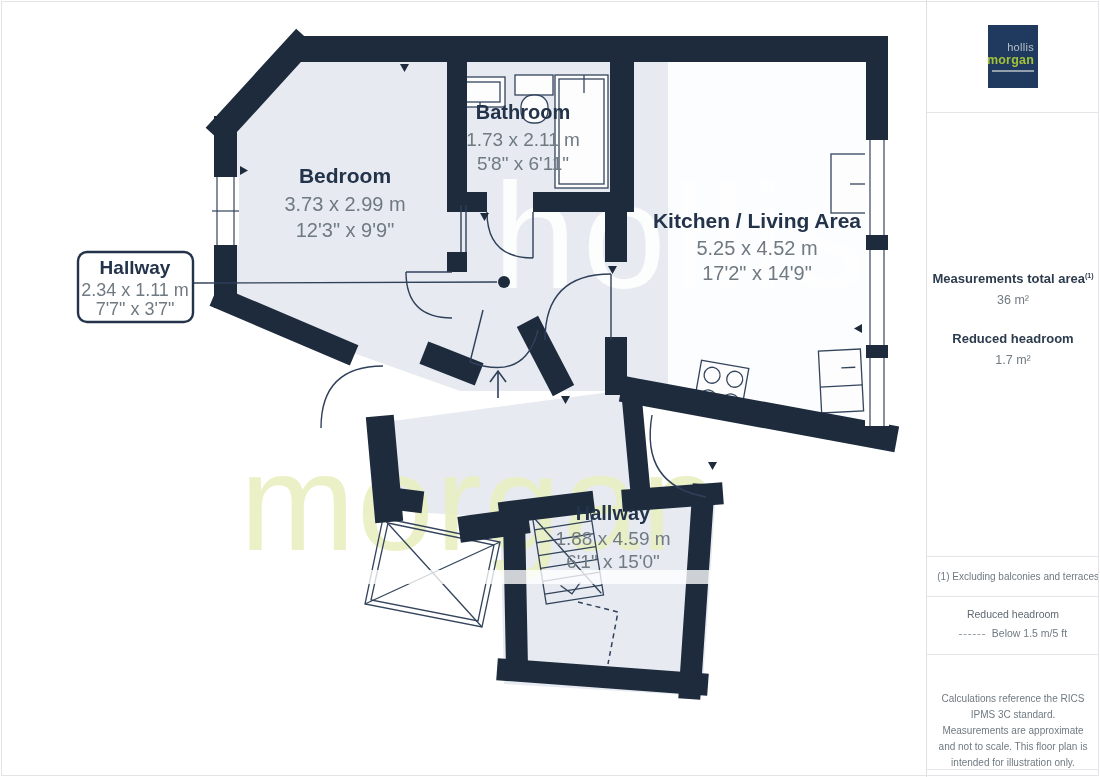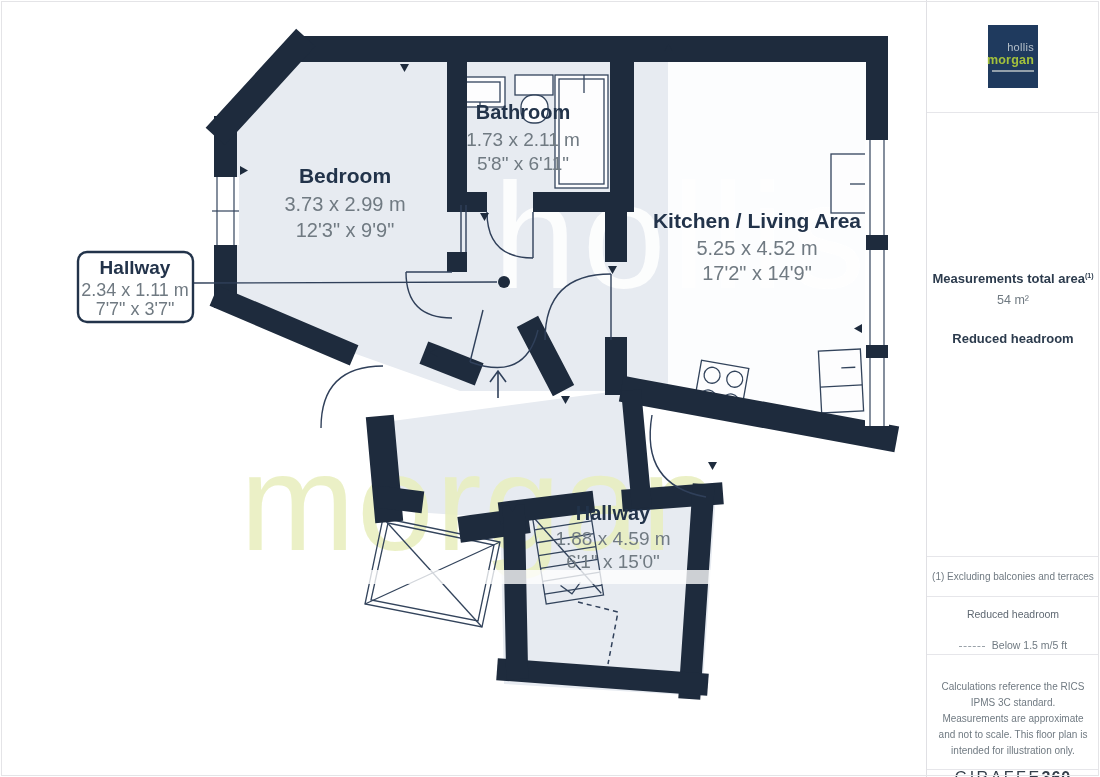--- a/index.html
+++ b/index.html
@@ -16,28 +16,28 @@
   .logo-box{width:50px;height:63px;background:#1f3a5e;display:flex;flex-direction:column;
             justify-content:center;align-items:flex-end;padding:0 4px;box-sizing:border-box;}
   .logo-hollis{color:#b6c0c9;font-size:11px;line-height:12px;letter-spacing:.3px;}
   .logo-morgan{color:#a3c13c;font-size:12.5px;font-weight:bold;line-height:14px;letter-spacing:.2px;}
   .logo-line{width:100%;height:2px;background:#93a0ab;margin-top:3px;}
   .area-sec{height:444px;padding-top:152px;text-align:center;}
   .p-head{font-size:13px;font-weight:bold;color:#2c3b4d;line-height:21px;}
   .p-head sup{font-size:7px;}
   .p-val{font-size:12.5px;color:#707a82;line-height:22px;}
   .p-gap{height:17px;}
-  .note-sec{height:40px;display:flex;align-items:center;justify-content:center;
+  .note-sec{height:40px;display:flex;align-items:center;justify-content:flex-end;
             font-size:10px;color:#707a82;text-align:center;}
   .legend-sec{height:58px;text-align:center;padding-top:11px;font-size:10.5px;color:#5f6872;}
-  .legend-row{margin-top:19px;color:#707a82;}
+  .legend-row{margin-top:7px;color:#707a82;}
   .legend-dash{display:inline-block;width:26px;border-top:1.5px dashed #9aa2a9;
                vertical-align:middle;margin-right:7px;}
   .disc-sec{height:115px;text-align:center;padding-top:20px;}
-  .disc-sec p{margin:4px auto;width:152px;font-size:10px;line-height:1.6;color:#707a82;}
+  .disc-sec p{margin:16px auto;width:152px;font-size:10px;line-height:1.6;color:#707a82;}
   .giraffe{margin-top:10px;font-size:16px;color:#343f4a;}
   .giraffe .g1{letter-spacing:2.5px;}
   .giraffe .g2{font-weight:bold;letter-spacing:1px;}
   .tail-sec{height:6px;border-bottom:none;}
 </style>
 </head>
 <body>
 
 <div class="page">
 
@@ -232,23 +232,24 @@
         <span class="logo-hollis">hollis</span>
         <span class="logo-morgan">morgan</span>
         <span class="logo-line"></span>
       </div>
     </div>
 
     <div class="sec area-sec">
       <div class="p-head">
         <span>Measurements total area</span><sup>(1)</sup>
       </div>
-      <div class="p-val">54 m²</div>
+      <div class="p-val">36 m²</div>
       <div class="p-gap"></div>
       <div class="p-head">Reduced headroom</div>
+      <div class="p-val">1.7 m²</div>
     </div>
 
     <div class="sec note-sec">
       <div>(1) Excluding balconies and terraces</div>
     </div>
 
     <div class="sec legend-sec">
       <div>Reduced headroom</div>
       <div class="legend-row">
         <span class="legend-dash"></span><span>Below 1.5 m/5 ft</span>

